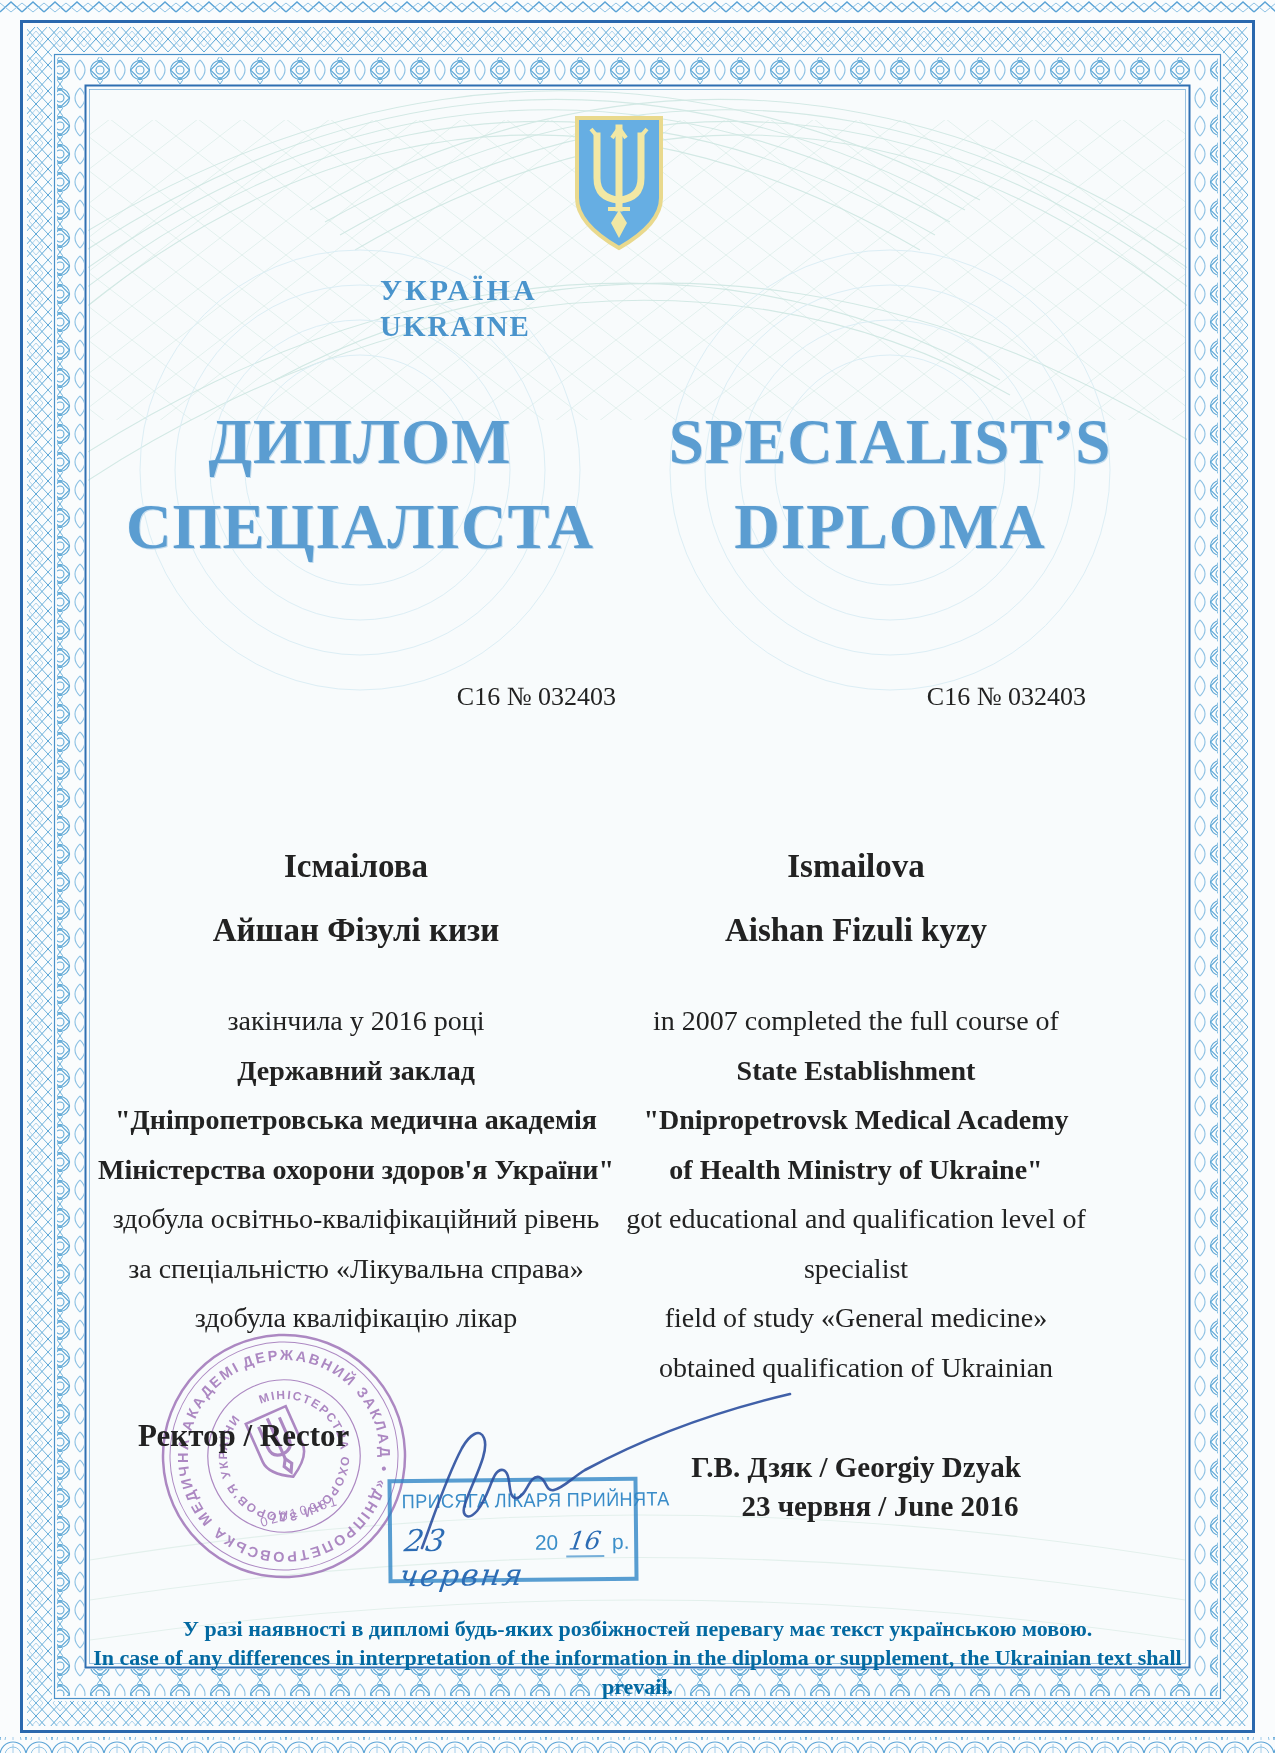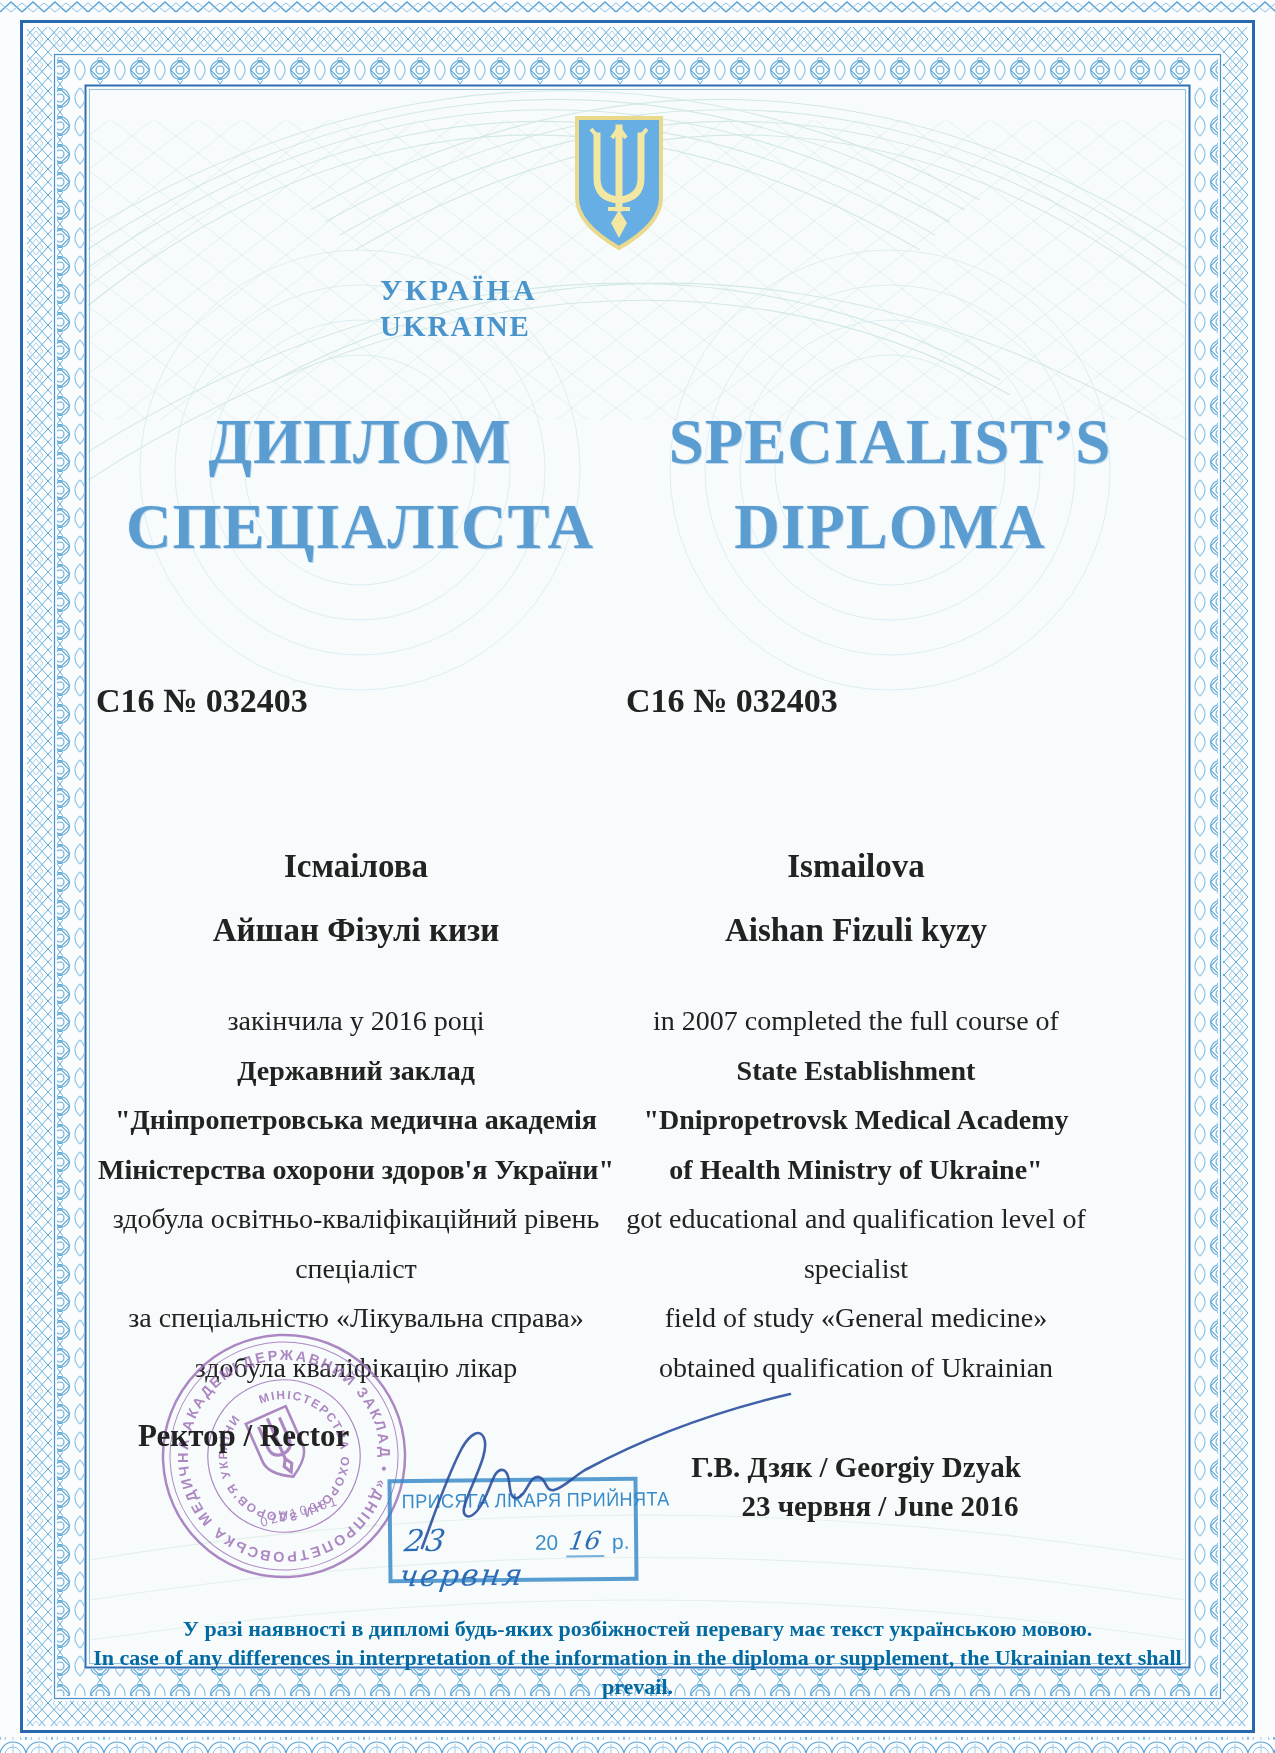--- a/index.html
+++ b/index.html
@@ -12,21 +12,21 @@
   .country{left:380px;top:272px;width:400px;text-align:left;
     color:#4a94cc;font-weight:bold;font-size:30px;line-height:36px;letter-spacing:3px;}
   .country .en{font-size:29px;letter-spacing:2px;}
   
   .big-title{top:400px;font-weight:bold;font-size:63px;line-height:85px;
     color:#5b9dd1;letter-spacing:1px;text-align:center;
     text-shadow:1px 1px 0 #c3dced, -1px -1px 0 #eef6fb;}
   .big-title.uk{left:100px;width:520px;}
   .big-title.en{left:655px;width:470px;}
   
-  .series{top:682px;width:520px;text-align:left;font-size:34px;font-weight:bold;}
+  .series{top:682px;width:520px;text-align:right;font-size:26px;font-weight:normal;}
   .series.uk{left:96px;}
   .series.en{left:626px;width:460px;}
   .name-line{width:520px;text-align:center;font-size:33px;font-weight:bold;}
   .nm-uk1{left:96px;top:848px;}  .nm-uk2{left:96px;top:912px;}
   .name-line.en{left:626px;width:460px;}
   .nm-en1{left:626px;top:848px;} .nm-en2{left:626px;top:912px;}
   .bodycol{top:996px;text-align:center;font-size:28px;line-height:49.5px;}
   .bodycol.uk{left:96px;width:520px;}
   .bodycol.en{left:626px;width:460px;}
   .bodycol .b{font-weight:bold;}
@@ -172,21 +172,20 @@
   <div class="abs name-line nm-uk2">Айшан Фізулі кизи</div>
   <div class="abs name-line en nm-en1">Ismailova</div>
   <div class="abs name-line en nm-en2">Aishan Fizuli kyzy</div>
 
   <div class="abs bodycol uk">
     <div>закінчила у 2016 році</div>
     <div class="b">Державний заклад</div>
     <div class="b">"Дніпропетровська медична академія</div>
     <div class="b">Міністерства охорони здоров'я України"</div>
     <div>здобула освітньо-кваліфікаційний рівень</div>
-    <div>спеціаліст</div>
     <div>за спеціальністю «Лікувальна справа»</div>
     <div>здобула кваліфікацію лікар</div>
   </div>
   <div class="abs bodycol en">
     <div>in 2007 completed the full course of</div>
     <div class="b">State Establishment</div>
     <div class="b">"Dnipropetrovsk Medical Academy</div>
     <div class="b">of Health Ministry of Ukraine"</div>
     <div>got educational and qualification level of</div>
     <div>specialist</div>

